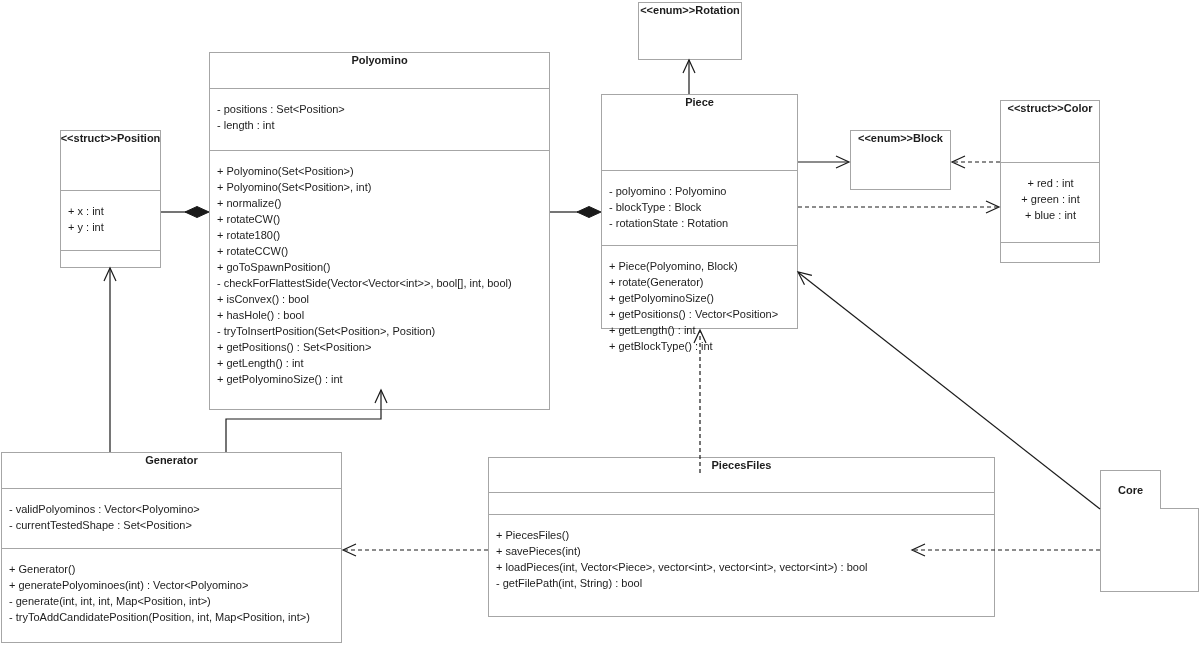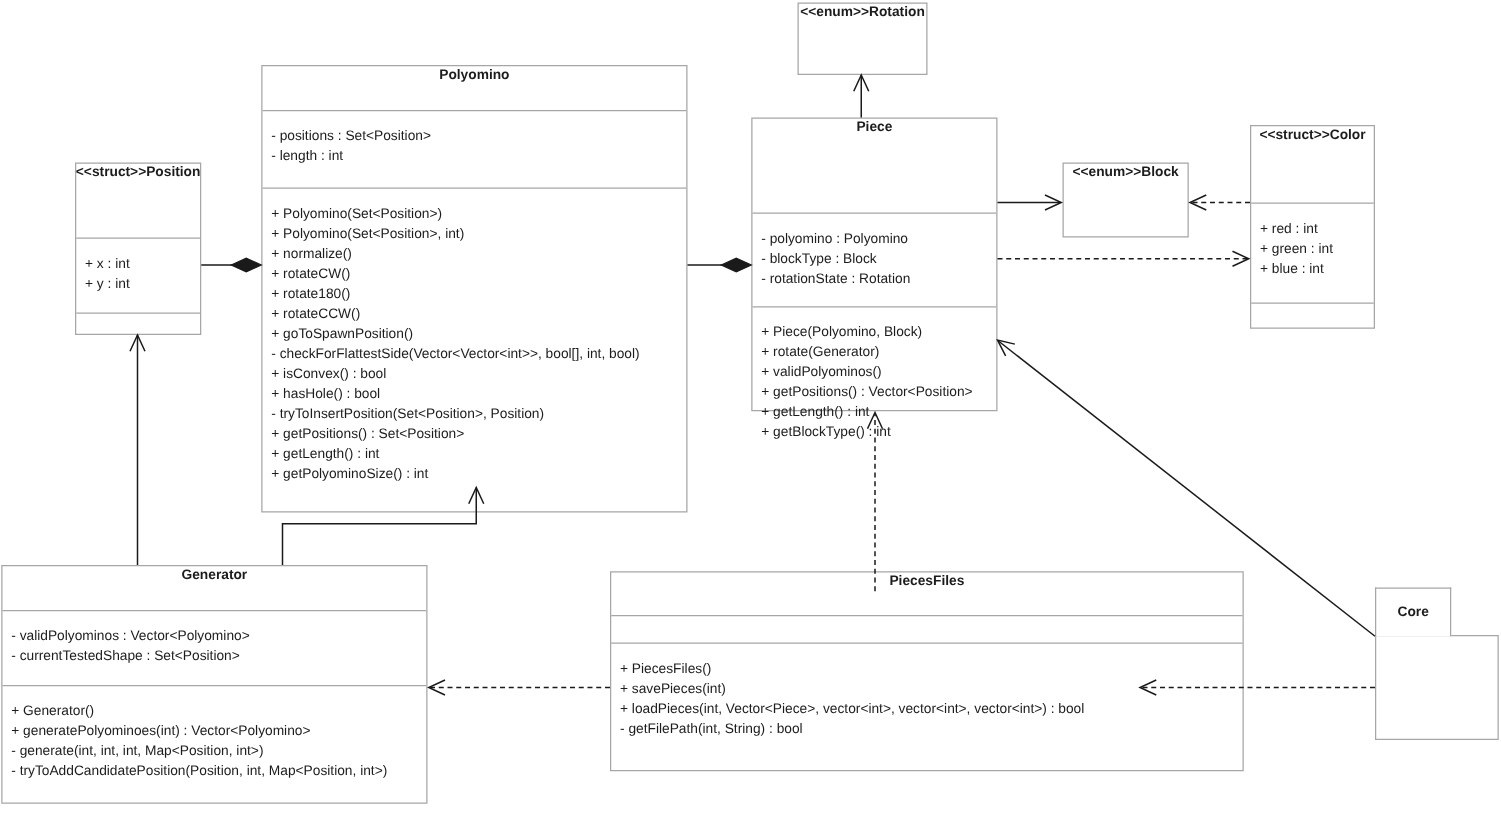--- a/index.html
+++ b/index.html
@@ -80,40 +80,40 @@
   <div class="uml-class" style="left:601px; top:94px; width:197px; height:235px;">
     <div class="uml-title" style="height:35px;">Piece</div>
     <div class="compartment" style="height:75px;margin-top:40px;">
         <div class="member-line">- polyomino : Polyomino</div>
         <div class="member-line">- blockType : Block</div>
         <div class="member-line">- rotationState : Rotation</div>
       </div>
     <div class="compartment" style="height:123px;">
         <div class="member-line">+ Piece(Polyomino, Block)</div>
         <div class="member-line">+ rotate(Generator)</div>
-        <div class="member-line">+ validPolyominos()</div>
+        <div class="member-line">+ getPolyominoSize()</div>
         <div class="member-line">+ getPositions() : Vector&lt;Position&gt;</div>
         <div class="member-line">+ getLength() : int</div>
         <div class="member-line">+ getBlockType() : int</div>
       </div>
   </div>
 
   <div class="uml-class" style="left:850px; top:130px; width:101px; height:60px;">
     <div class="uml-title" style="height:58px;">
       <div>&lt;&lt;enum&gt;&gt;</div>
       <div>Block</div>
     </div>
   </div>
 
   <div class="uml-class" style="left:1000px; top:100px; width:100px; height:163px;">
     <div class="uml-title" style="height:61px;">
       <div>&lt;&lt;struct&gt;&gt;</div>
       <div>Color</div>
     </div>
-    <div class="compartment" style="height:80px;">
+    <div class="compartment" style="height:80px;text-align:center;">
         <div class="member-line">+ red : int</div>
         <div class="member-line">+ green : int</div>
         <div class="member-line">+ blue : int</div>
       </div>
     <div class="compartment" style="height:20px;"></div>
   </div>
 
   <div class="uml-class" style="left:1px; top:452px; width:341px; height:191px;">
     <div class="uml-title" style="height:35px;">Generator</div>
     <div class="compartment" style="height:60px;">

